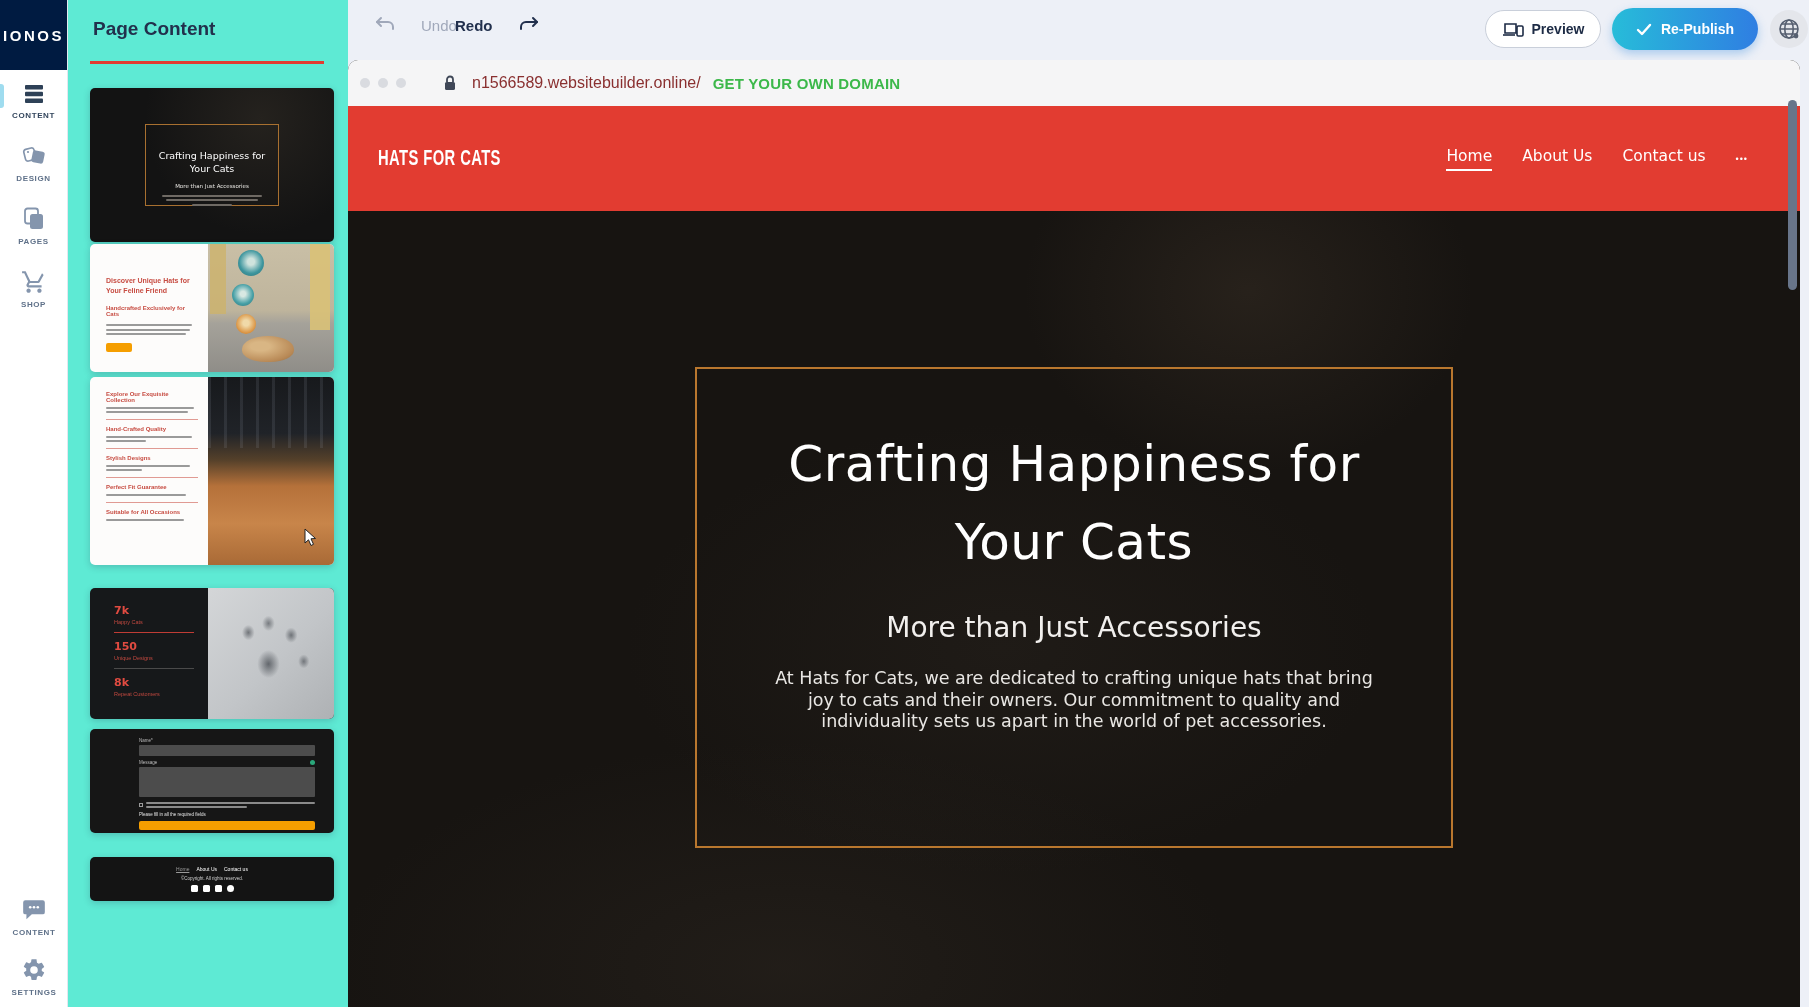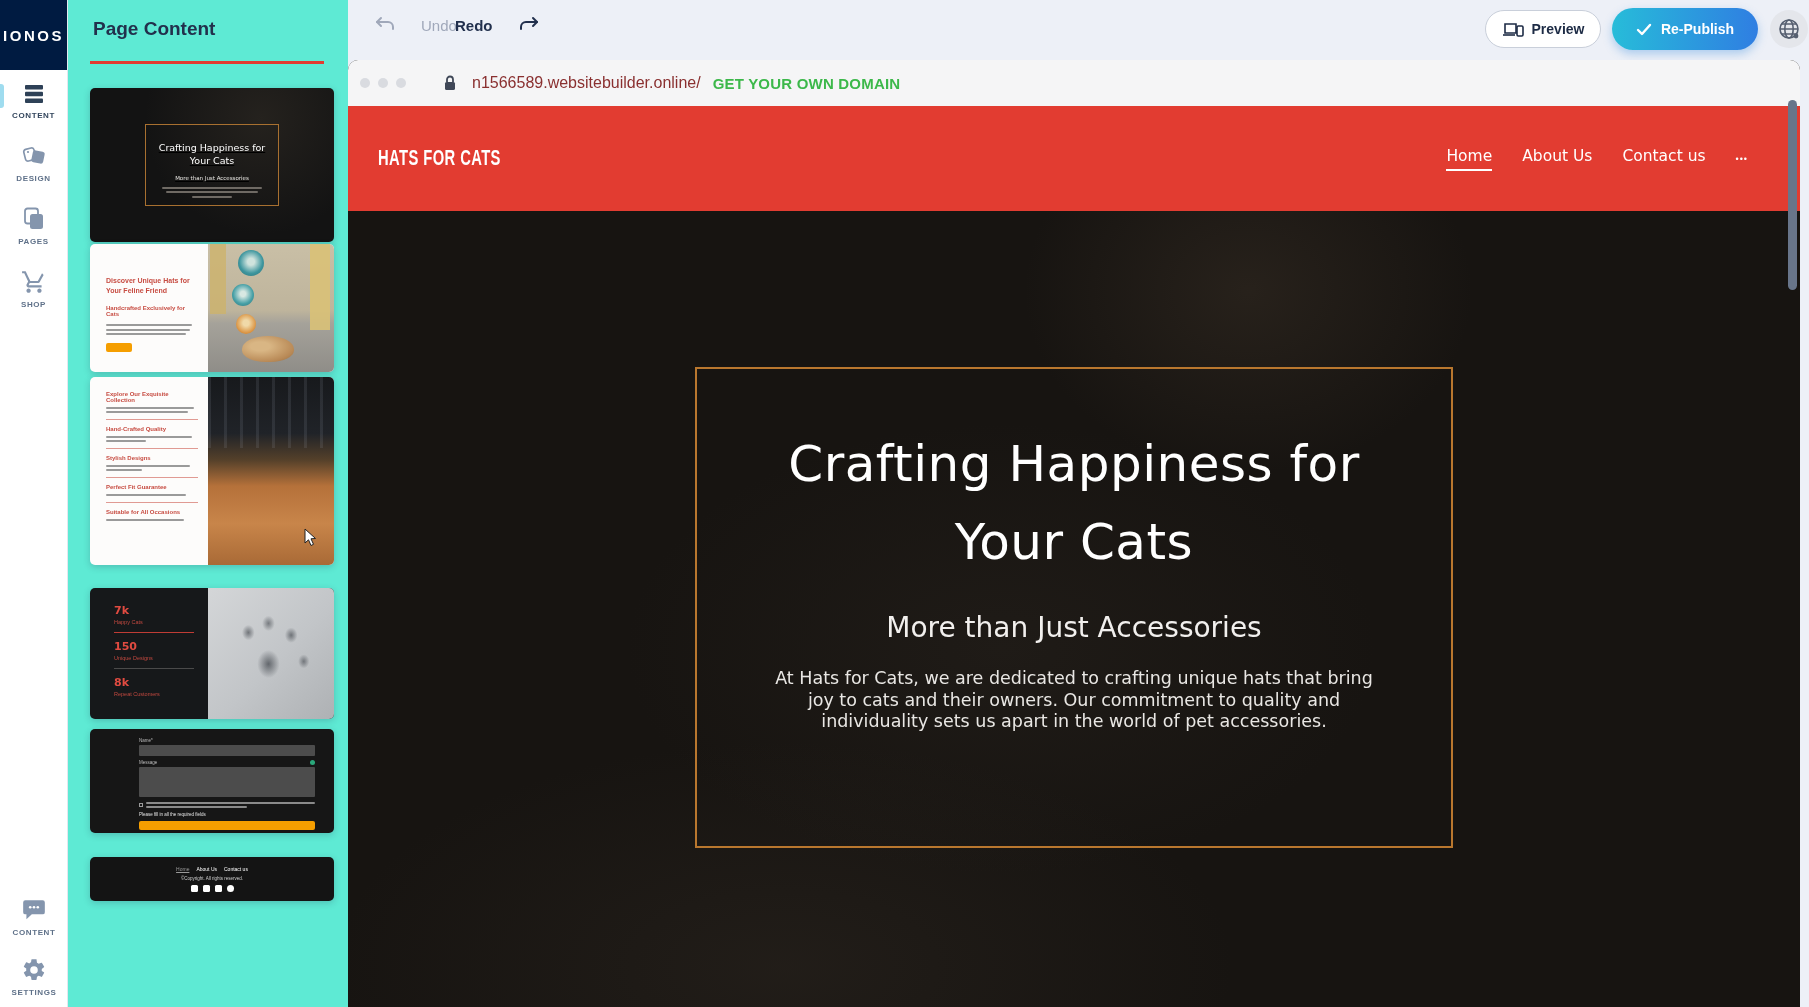--- a/index.html
+++ b/index.html
@@ -21,21 +21,21 @@
 
   
   .panel { position:absolute; left:68px; top:0; width:280px; height:1007px; background:#5eead4; }
   .panel-title { position:absolute; left:25px; top:18px; font-size:19px; font-weight:bold; color:#22304c; }
   .red-rule { position:absolute; left:22px; top:61px; width:234px; height:3px; background:#e23c31; }
   .thumb { position:absolute; left:22px; width:244px; border-radius:5px; box-shadow:0 2px 7px rgba(30,40,70,.22); overflow:hidden; cursor:pointer; }
 
   
   .t1 { top:88px; height:154px; background:radial-gradient(circle at 70% 20%, rgba(90,78,62,.25), transparent 55%), #131313; }
   .t1-box { position:absolute; left:55px; top:36px; width:134px; height:82px; border:1px solid #a87030;
-            display:flex; flex-direction:column; align-items:center; padding-top:16px;text-decoration:underline; }
+            display:flex; flex-direction:column; align-items:center; padding-top:24px; }
   .t1-title { color:#fff; font-size:9.5px; line-height:1.4; text-align:center; width:110px; font-family:"DejaVu Sans",sans-serif; }
   .t1-sub { color:#e8e6e2; font-size:5.5px; margin-top:7px; font-family:"DejaVu Sans",sans-serif; }
   .microbar { background:#9a9a9a; height:2px; border-radius:1px; }
   .t1 .microbar { background:#6f6a64; }
 
   
   .t2 { top:244px; height:128px; background:#fdfcfb; }
   .t2-text { position:absolute; left:0; top:0; width:118px; height:128px; padding:32px 12px 0 16px; }
   .t2-h1 { color:#c74c42; font-size:7px; line-height:1.45; font-weight:bold; }
   .t2-h2 { color:#c74c42; font-size:6px; margin-top:9px; font-weight:bold; }

